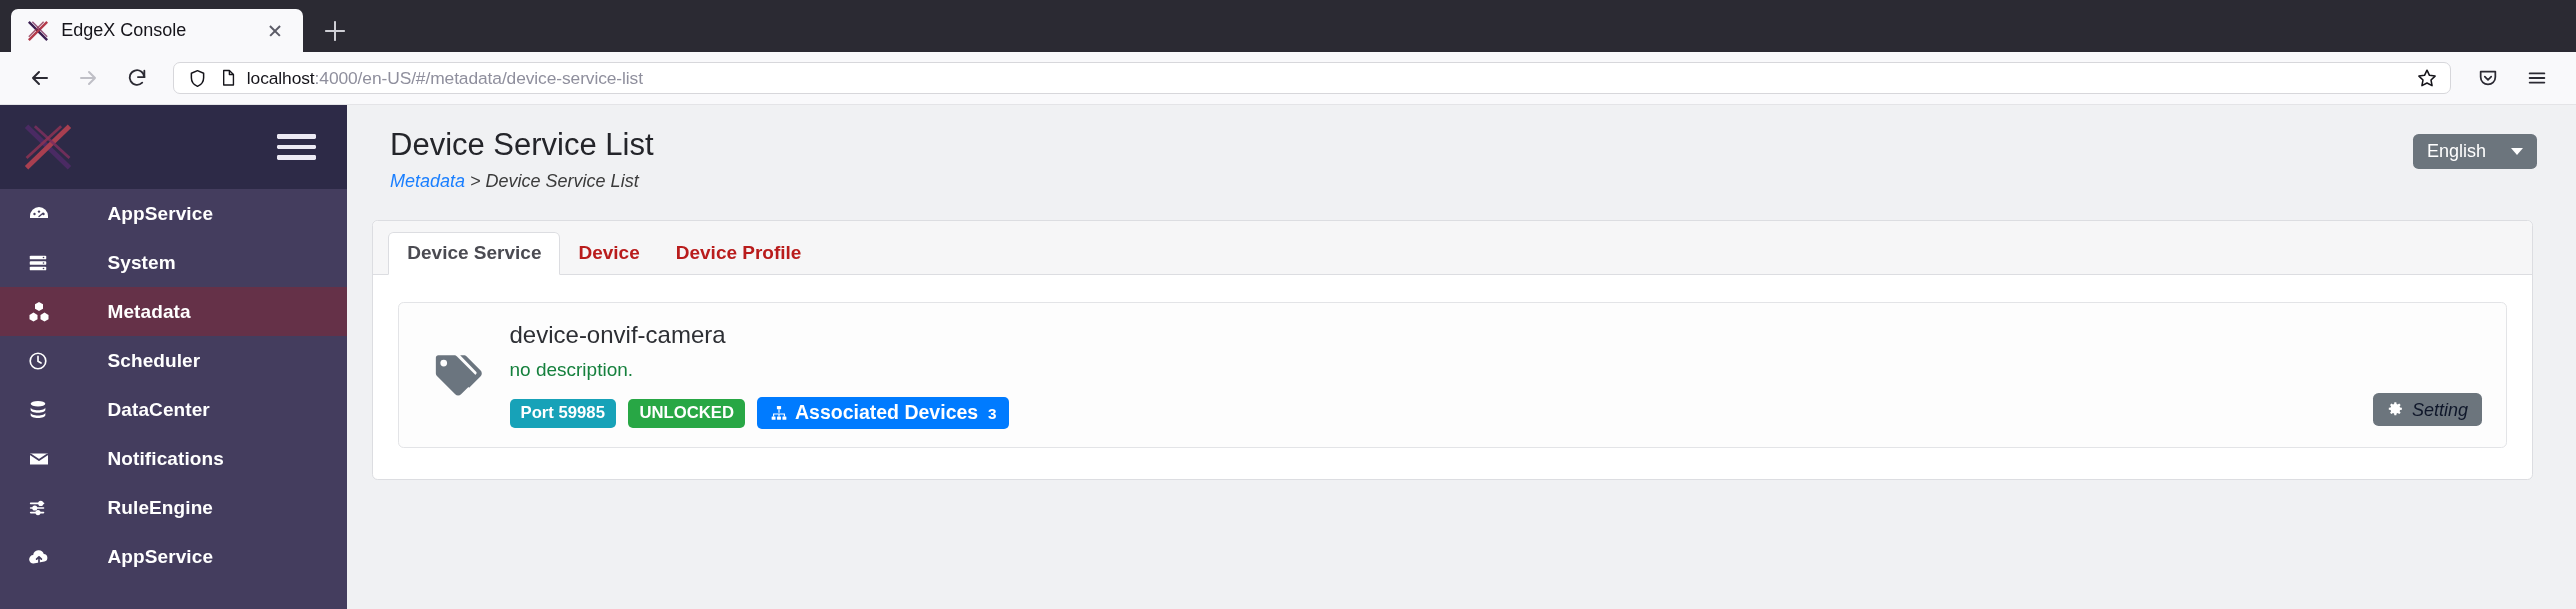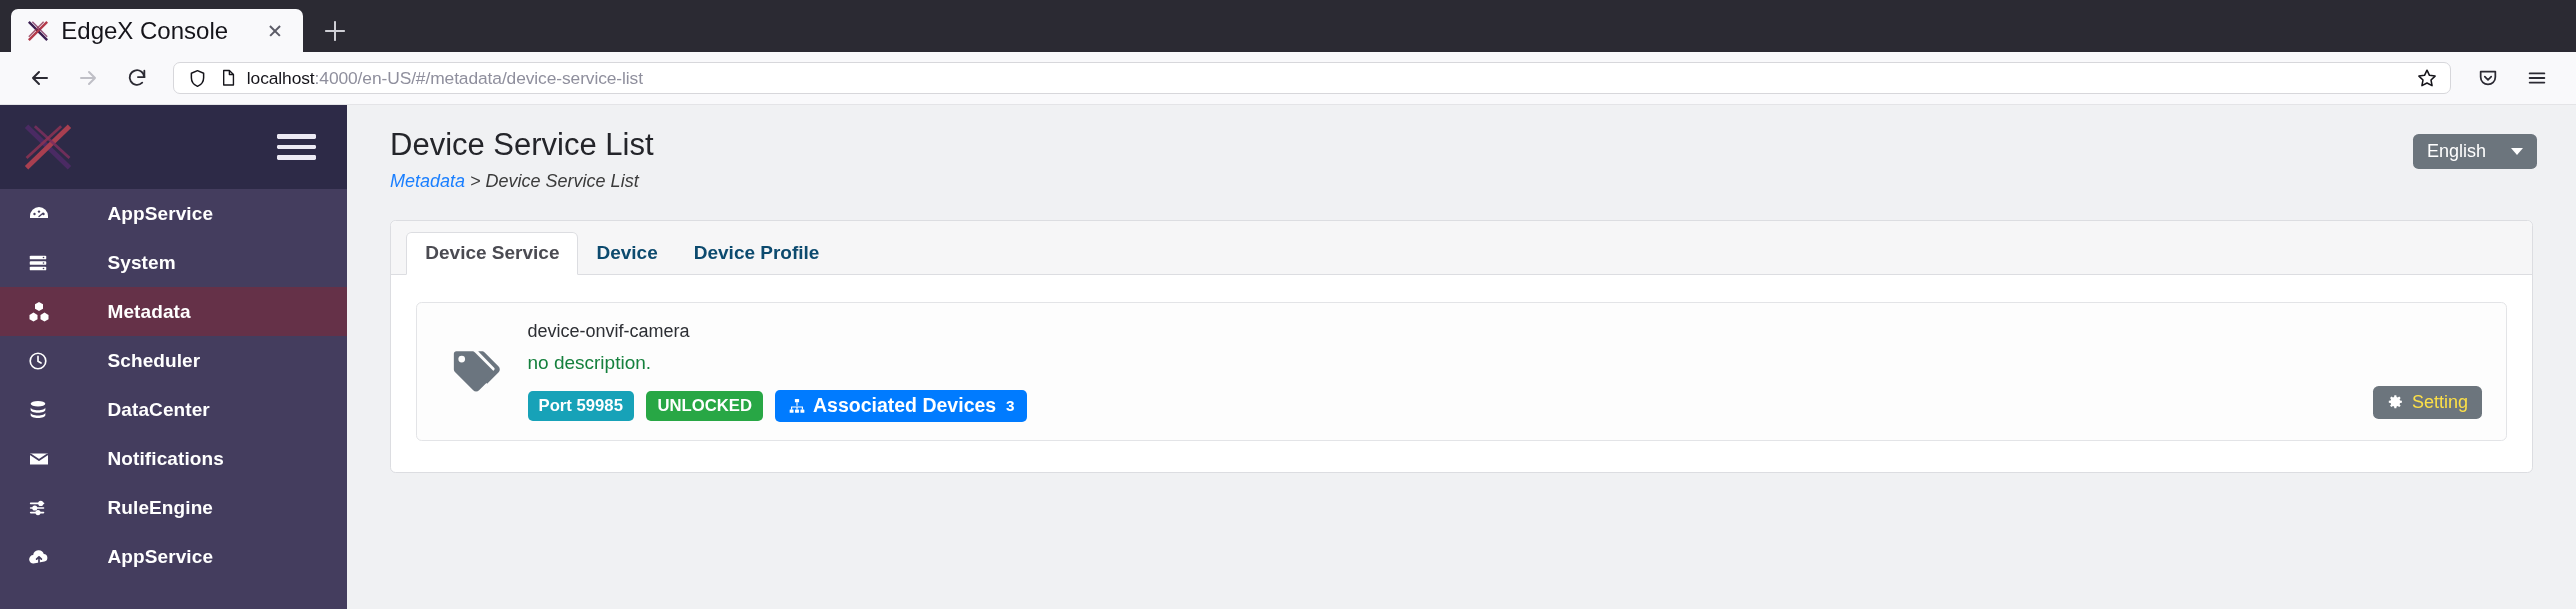--- a/index.html
+++ b/index.html
@@ -16,21 +16,21 @@
   .tabstrip {
     height:52px; background:#2b2a33; display:flex; align-items:flex-end;
     padding-left:11px; flex:0 0 52px;
   }
   .tab {
     height:43px; width:292px; background:#f9f9fb; border-radius:7px 7px 0 0;
     display:flex; align-items:center; padding:0 15.3px; gap:11px; position:relative;
   }
   .tab-favicon { width:24px; height:24px; flex:0 0 24px; }
   .tab-title {
-    font-size:24px; color:#15141a; white-space:nowrap; overflow:hidden;
+    font-size:18px; color:#15141a; white-space:nowrap; overflow:hidden;
     text-overflow:ellipsis; flex:1;
   }
   .tab-close {
     width:25px; height:25px; flex:0 0 25px; position:relative; border-radius:4.2px;
   }
   .tab-close:before, .tab-close:after {
     content:""; position:absolute; left:5.6px; top:12px; width:14px; height:1.7px;
     background:#5b5b66;
   }
   .tab-close:before { transform:rotate(45deg); }
@@ -100,59 +100,59 @@
   .lang-btn {
     position:absolute; right:39px; top:29px; background:#6c757d; color:#ffffff;
     border-radius:5.6px; padding:8.4px 14px; font-size:18px; display:flex;
     align-items:center; gap:25px; line-height:1;
   }
   .caret {
     width:0; height:0; border-left:6.3px solid transparent; border-right:6.3px solid transparent;
     border-top:7.7px solid #fff;
   }
 
-  .panel-wrap { padding:28px 43px 0 43px; flex:1; min-height:0; }
+  .panel-wrap { padding:28px 43px 0 25px; flex:1; min-height:0; }
   .panel {
     background:#fff; border:0.7px solid #dcdde1; border-radius:5.6px;
     display:inline-block; width:100%;
   }
   .tabs {
     display:flex; align-items:flex-end; height:54px; padding-left:15.3px;
     background:#f6f6f7; border-bottom:0.7px solid #dcdde1; border-radius:5.6px 5.6px 0 0;
   }
   .tab-item {
     font-size:19px; font-weight:bold; padding:0 18px; height:43px;
-    display:flex; align-items:center; color:#0c4a6e;
+    display:flex; align-items:center; color:#b91c1c;
   }
   .tab-item.active {
     background:#fff; color:#4b4b52; border:0.7px solid #dcdde1; border-bottom:0.7px solid #fff;
     border-radius:5.6px 5.6px 0 0; margin-bottom:-0.7px;
   }
 
   .panel-body { padding:26.5px 25px 31px 25px; }
   .svc-card {
     border:0.7px solid #e3e4e7; border-radius:5.6px; background:#fdfdfd;
     display:flex; align-items:center; padding:18px 24px; position:relative;
     min-height:132px;
   }
   .svc-tagicon { width:67px; flex:0 0 67px; display:flex; align-items:center; justify-content:center; }
   .svc-main { flex:1; min-width:0; padding-left:19.5px; }
-  .svc-name { font-size:18px; color:#2d2f34; line-height:1.2; }
+  .svc-name { font-size:24px; color:#2d2f34; line-height:1.2; }
   .svc-desc { font-size:19px; color:#15803d; margin-top:9.7px; line-height:1.2; }
   .badges { display:flex; align-items:center; gap:12.5px; margin-top:15.3px; }
   .badge {
     color:#fff; border-radius:4.9px; font-size:16.7px; font-weight:bold;
     padding:6.3px 11px; display:flex; align-items:center; gap:7px; line-height:1;
   }
   .badge-assoc { font-size:19.5px; padding:6.3px 12.5px; }
   .badge-count { font-size:15.3px; font-weight:bold; margin-left:2.8px; }
   .setting-btn {
-    position:absolute; right:24px; bottom:21px; background:#6c757d; color:#fde047;
+    position:absolute; right:24px; bottom:21px; background:#6c757d; color:#0f172a;
     border-radius:5.6px; font-size:18px; padding:7.7px 14px; display:flex;
-    align-items:center; gap:8.4px; line-height:1; font-weight:400;
+    align-items:center; gap:8.4px; line-height:1; font-weight:400;font-style:italic;
   }
 </style>
 </head>
 <body>
 
 <div class="browser">
 
   <div class="tabstrip">
     <div class="tab">
       <span class="tab-favicon">

